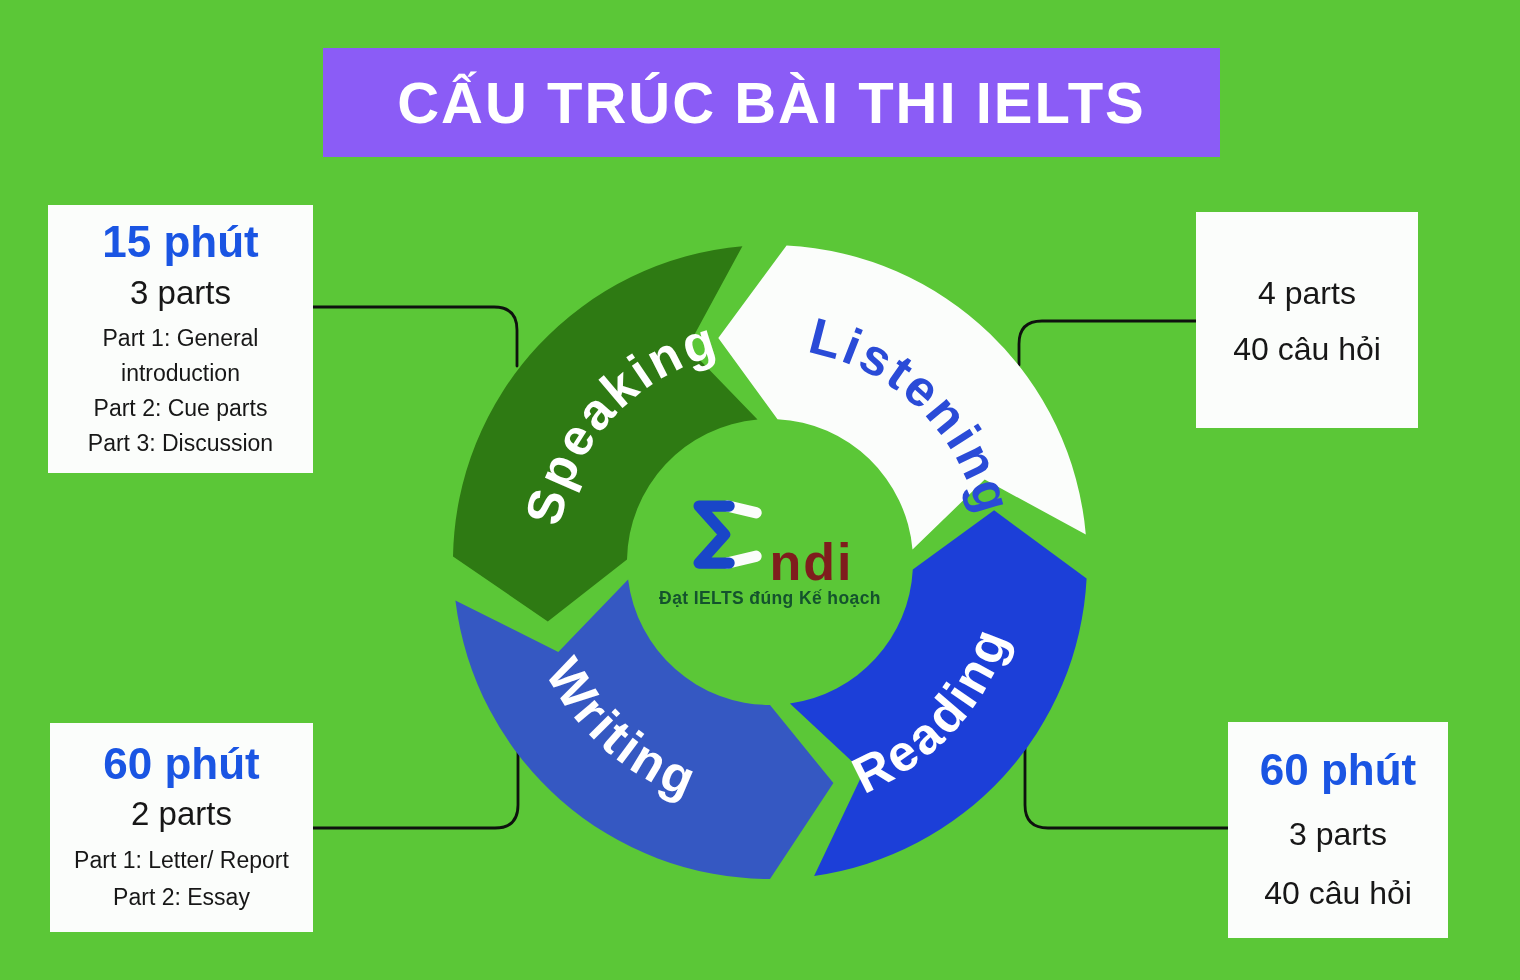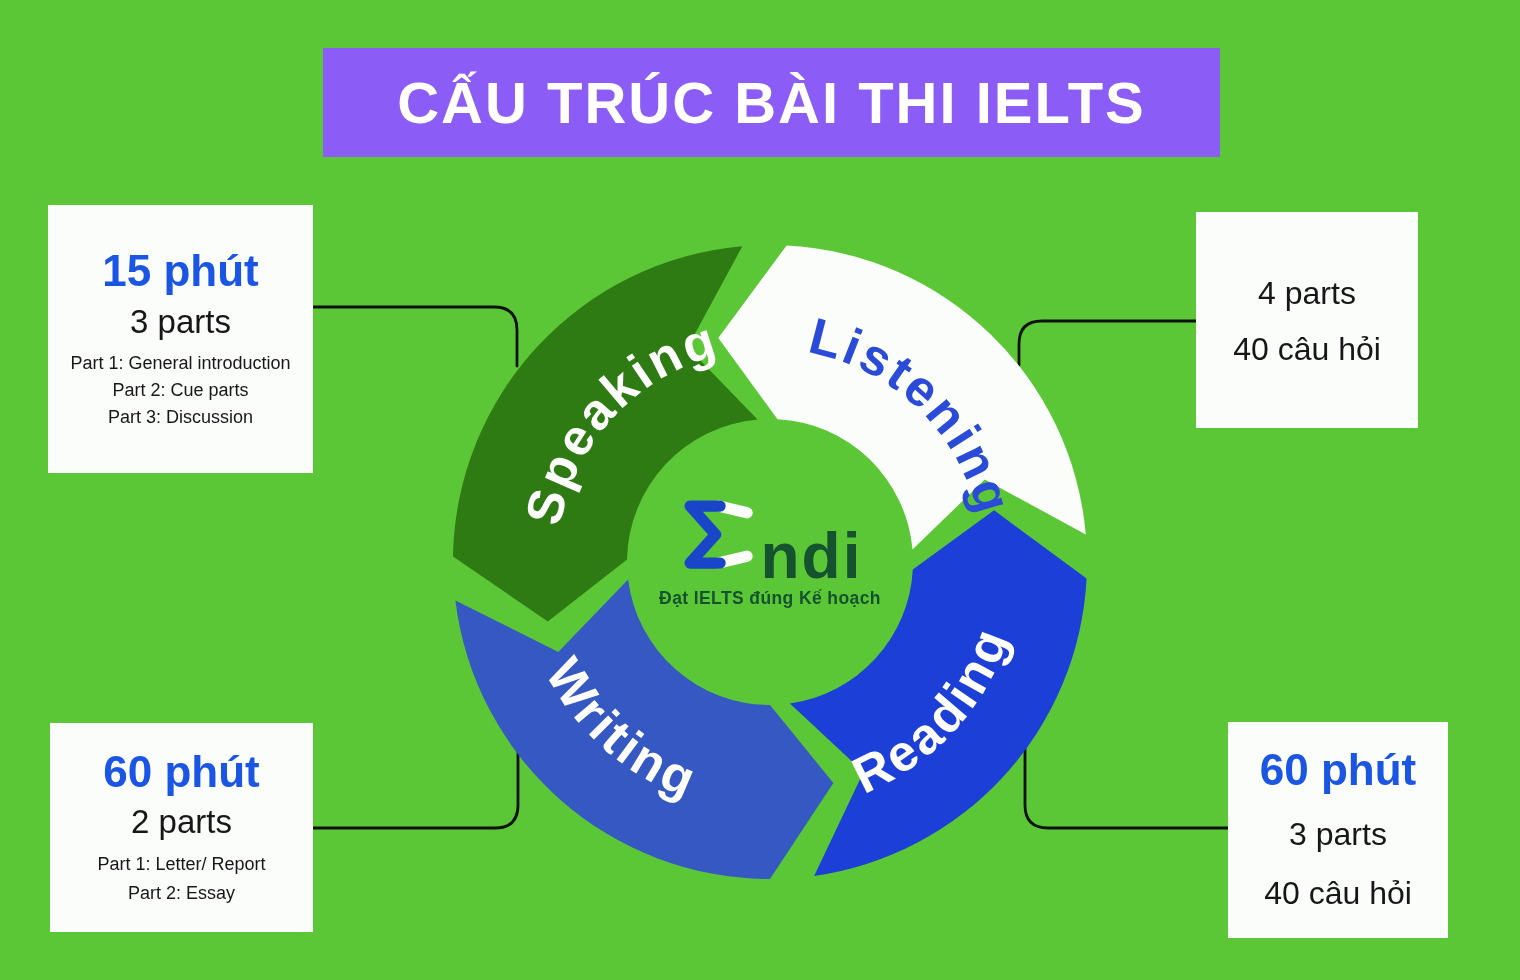--- a/index.html
+++ b/index.html
@@ -14,42 +14,42 @@
 
   
   .info-box { position:absolute; background:#FBFDFB; display:flex; flex-direction:column;
               align-items:center; justify-content:center; text-align:center; }
   .box-tl { left:48px;  top:205px; width:265px; height:268px; }
   .box-tr { left:1196px; top:212px; width:222px; height:216px; }
   .box-bl { left:50px;  top:723px; width:263px; height:209px; }
   .box-br { left:1228px; top:722px; width:220px; height:216px; }
   .duration { color:#1A55E3; font-size:44px; font-weight:bold; line-height:1.15; }
   .parts    { color:#171717; font-size:33px; line-height:1.3; margin-top:4px; }
-  .detail   { color:#171717; font-size:18px; line-height:1.52; }
+  .detail   { color:#171717; font-size:23px; line-height:1.52; }
   .details  { margin-top:6px; }
   .box-bl .detail { line-height:1.62; }
   .questions { color:#171717; font-size:32px; line-height:1.3; margin-top:14px;text-align:right; }
   .box-tr .parts, .box-br .parts { font-size:32px; }
   .box-br .parts { margin-top:18px; }
   .box-br .questions { margin-top:18px; }
 
   
   .layer { position:absolute; left:0; top:0; width:1520px; height:980px; pointer-events:none; }
   .connector { fill:none; stroke:#0E120E; stroke-width:2.8px; stroke-linecap:round; }
   #wheel { position:absolute; left:420px; top:212px; width:700px; height:700px; }
   #wheel text { font-family:"Liberation Sans","DejaVu Sans",sans-serif; font-weight:bold; }
 
   
   .logo { position:absolute; left:770px; top:552px; transform:translate(-50%,-50%);
           display:flex; flex-direction:column; align-items:center; }
   .brand { display:flex; align-items:flex-end; }
   .brand svg { height:78px; width:80px; margin-bottom:14px; margin-right:3px; }
   .sigma-blue { fill:none; stroke:#1946C8; stroke-width:15; stroke-linecap:round; stroke-linejoin:round; }
   .sigma-white { fill:none; stroke:#FBFDFB; stroke-width:15; stroke-linecap:round; }
-  .brand-text { color:#14532d; font-size:64px; font-weight:bold; letter-spacing:2px; line-height:1; }
+  .brand-text { color:#7f1d1d; font-size:52px; font-weight:bold; letter-spacing:2px; line-height:1; }
   .tagline { color:#14532d; font-size:17.5px; font-weight:bold; letter-spacing:0.4px; }
 </style>
 </head>
 <body>
 
 <div class="canvas">
 
   <svg class="layer" viewBox="0 0 1520 980">
     <path class="connector" d="M313 307 H494 Q517 307 517 330 V366"></path>
     <path class="connector" d="M1196 321 H1042 Q1019 321 1019 344 V365"></path>

